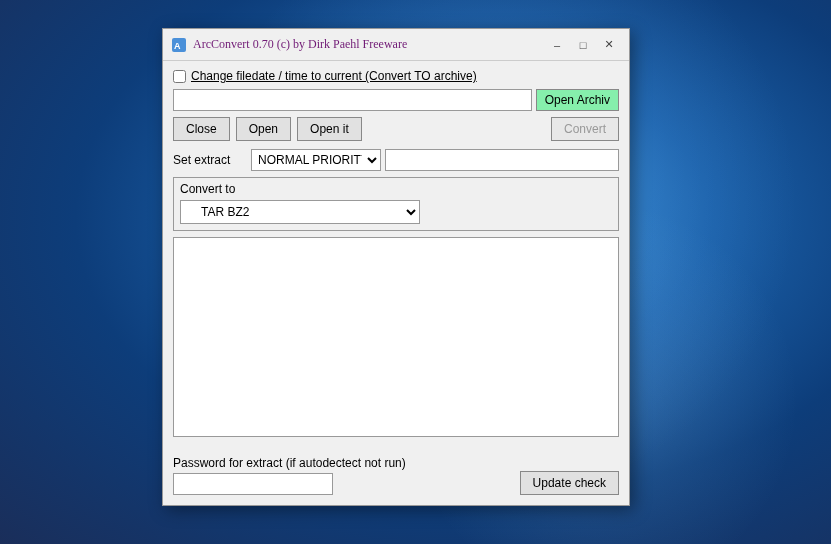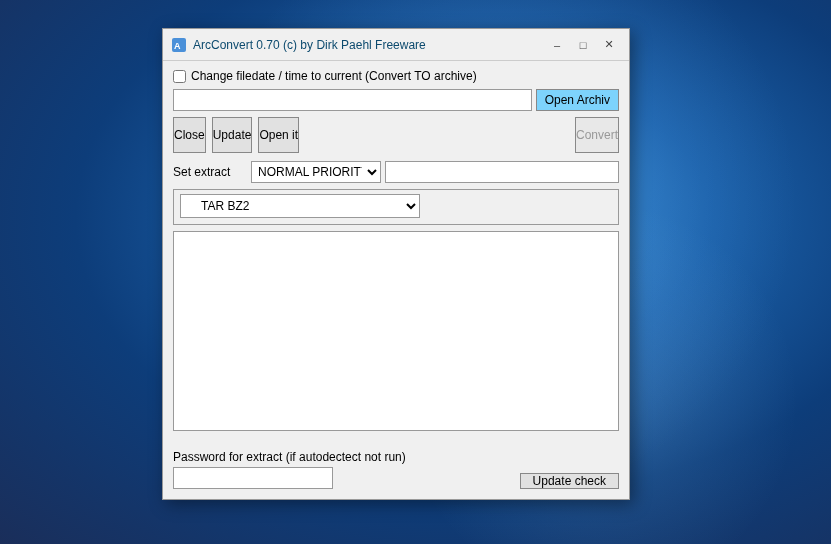--- a/index.html
+++ b/index.html
@@ -53,21 +53,22 @@
     .titlebar-icon {
       width: 16px;
       height: 16px;
       margin-right: 6px;
       flex-shrink: 0;
     }
 
     .titlebar-title {
       flex: 1;
       font-size: 12px;
-      color: #0c4a6e;
+      color: #701a75;
+      font-family: Liberation Serif, serif;
     }
 
     .titlebar-controls {
       display: flex;
       gap: 2px;
     }
 
     .titlebar-btn {
       width: 24px;
       height: 22px;
@@ -85,20 +86,21 @@
     .content {
       padding: 8px 10px 10px 10px;
       background: #f0f0f0;
     }
 
     
     .row-checkbox {
       display: flex;
       align-items: center;
       margin-bottom: 6px;
+      text-decoration: underline;
     }
 
     .row-checkbox input[type="checkbox"] {
       margin-right: 5px;
       width: 13px;
       height: 13px;
     }
 
     .row-checkbox label {
       font-size: 12px;
@@ -118,38 +120,38 @@
       height: 22px;
       border: 1px solid #999;
       background: white;
       padding: 0 3px;
       font-size: 12px;
     }
 
     .btn-open-archive {
       height: 22px;
       padding: 0 8px;
-      background: #7dd3fc;
+      background: #86efac;
       border: 1px solid #888;
       font-size: 12px;
       cursor: pointer;
       white-space: nowrap;
     }
 
     
     .row-buttons {
       display: flex;
       align-items: center;
       margin-bottom: 8px;
       gap: 0;
     }
 
     .btn {
-      height: 36px;
-      padding: 0 0;
+      height: 24px;
+      padding: 0 12px;
       background: #e1e1e1;
       border: 1px solid #888;
       font-size: 12px;
       cursor: pointer;
       margin-right: 6px;
     }
 
     .btn:disabled {
       color: #999;
       cursor: default;
@@ -245,21 +247,21 @@
     .password-input {
       height: 22px;
       width: 160px;
       border: 1px solid #999;
       background: white;
       padding: 0 3px;
       font-size: 12px;
     }
 
     .btn-update-check {
-      height: 16px;
+      height: 24px;
       padding: 0 12px;
       background: #e1e1e1;
       border: 1px solid #888;
       font-size: 12px;
       cursor: pointer;
       align-self: flex-end;
     }
 
     
     .log-wrapper {
@@ -299,36 +301,37 @@
       <label for="chk-filedate">Change filedate / time to current (Convert TO archive)</label>
     </div>
 
     <div class="row-filepath">
       <input type="text" class="filepath-input" style="">
       <button class="btn-open-archive">Open Archiv</button>
     </div>
 
     <div class="row-buttons">
       <button class="btn">Close</button>
-      <button class="btn">Update</button>
+      <button class="btn">Open</button>
       <button class="btn">Open it</button>
       <button class="btn btn-convert" disabled="">Convert</button>
     </div>
 
     <div class="row-priority">
       <span class="priority-label">Set extract</span>
       <select class="priority-select">
         <option>NORMAL PRIORITY</option>
         <option>LOW PRIORITY</option>
         <option>HIGH PRIORITY</option>
       </select>
       <div class="priority-extra"></div>
     </div>
 
     <div class="convert-to-group">
+      <div class="convert-to-legend">Convert to</div>
       <select class="convert-to-select">
         <option>TAR BZ2</option>
         <option>ZIP</option>
         <option>7Z</option>
         <option>TAR GZ</option>
         <option>TAR</option>
         <option>RAR</option>
       </select>
     </div>
 

